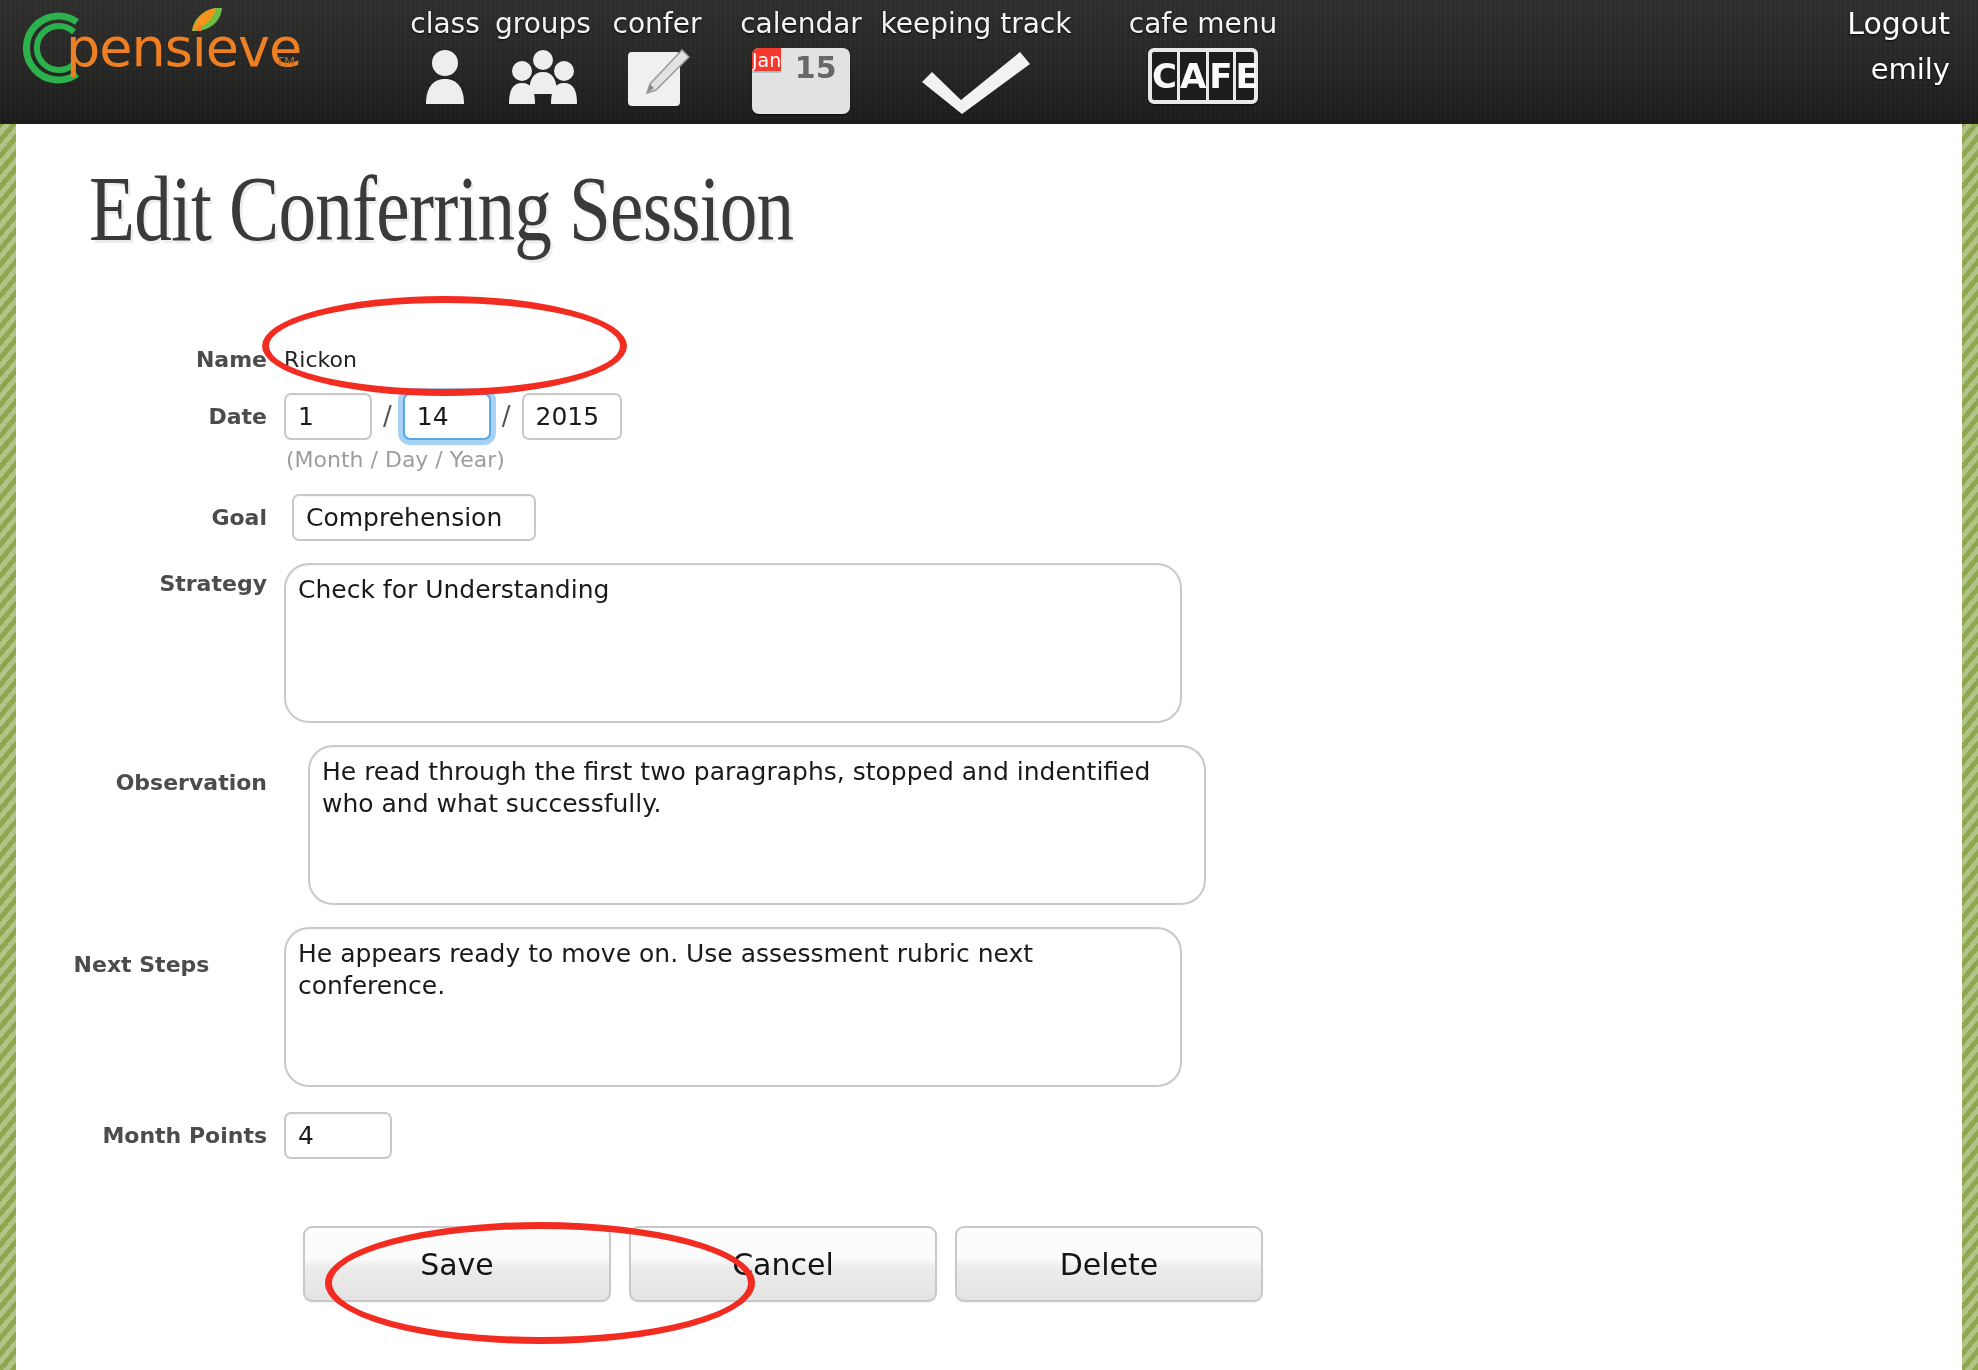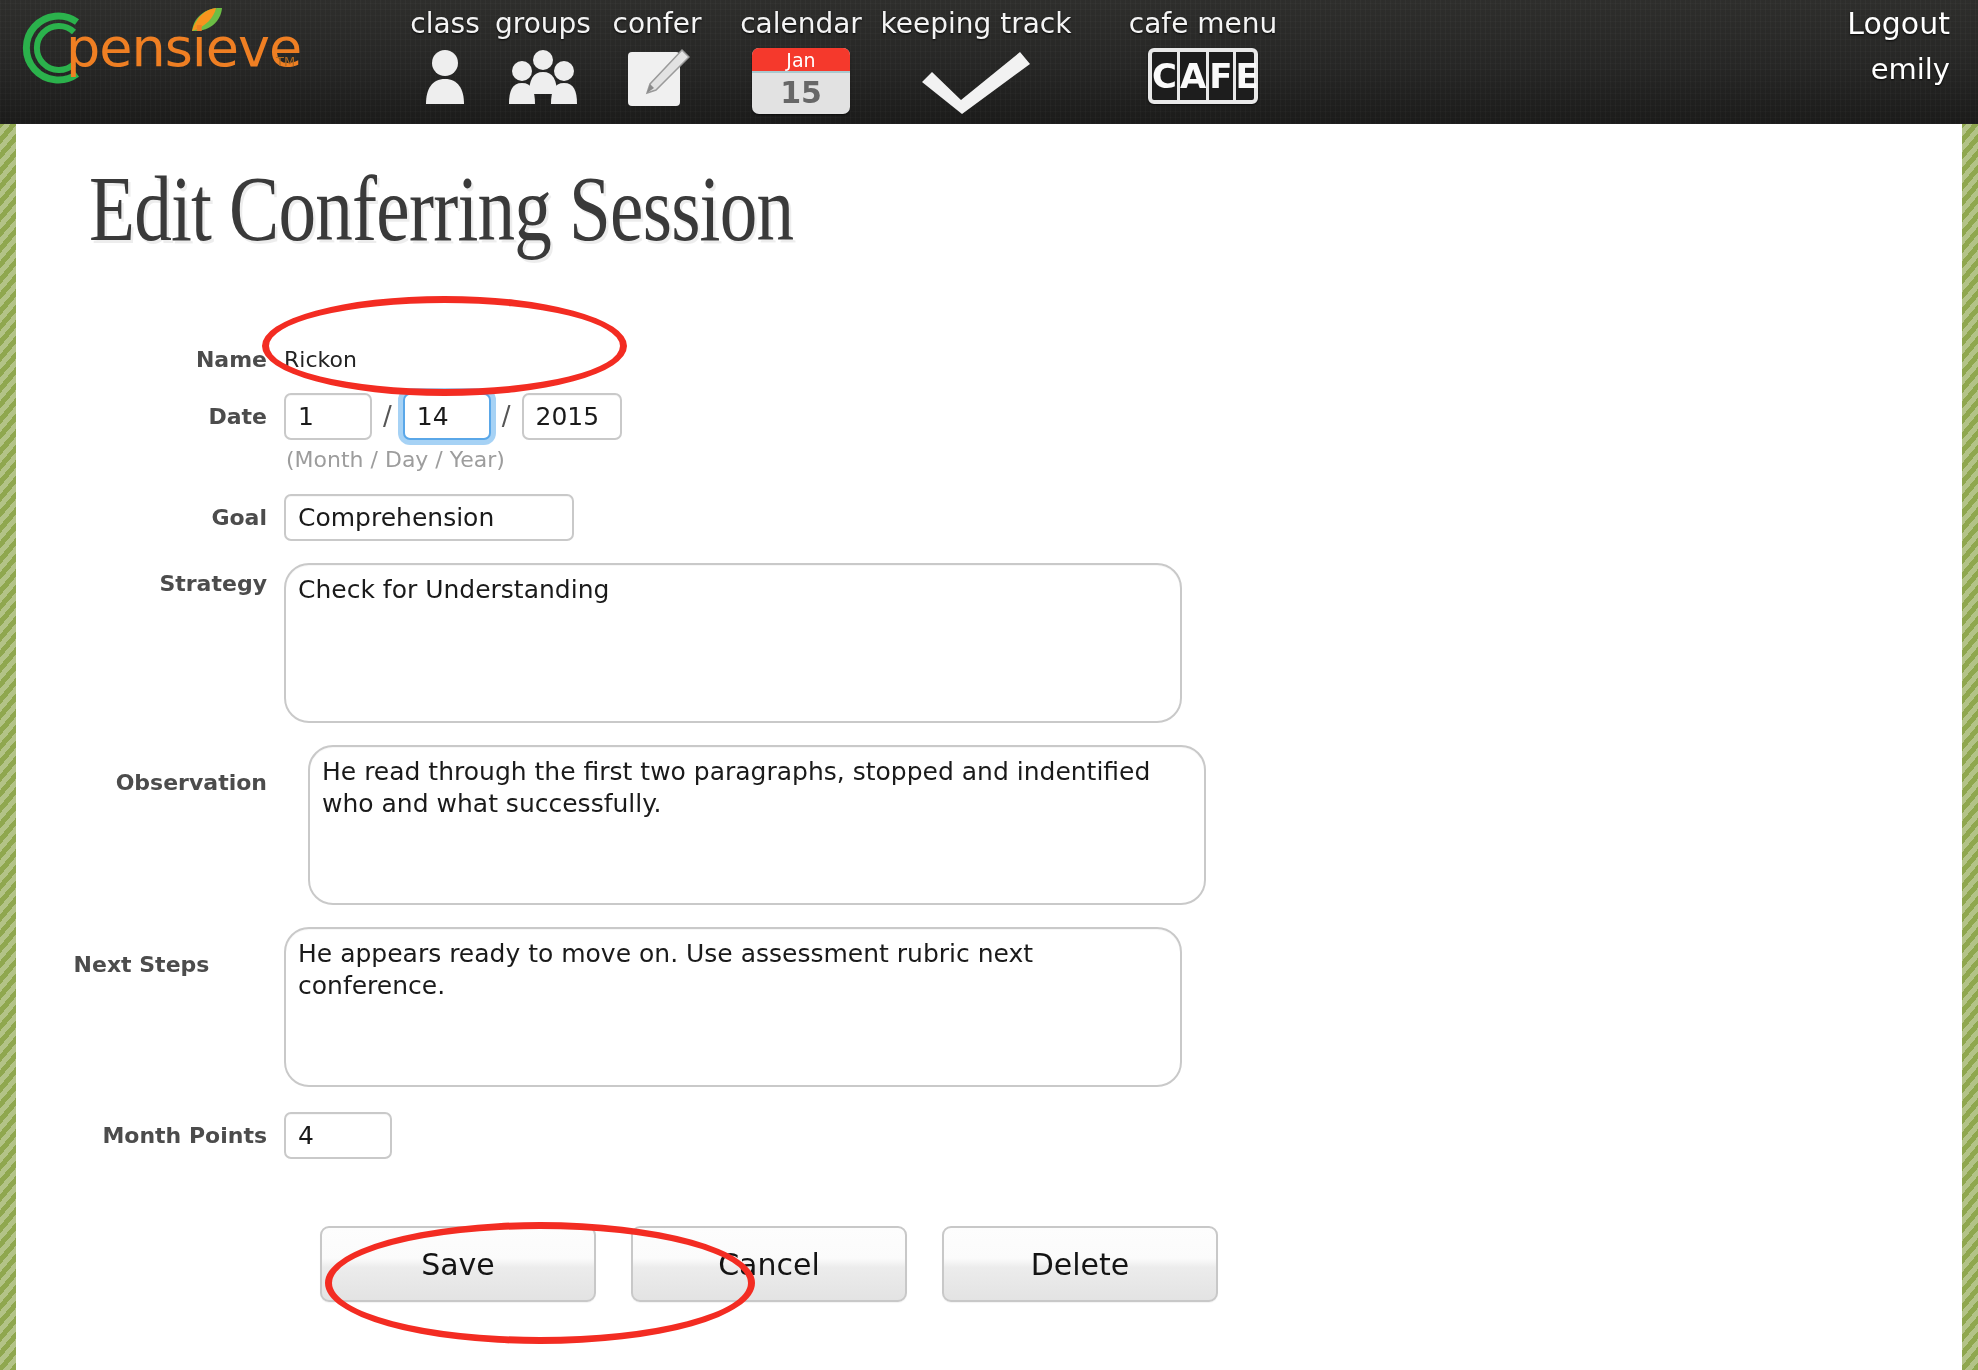--- a/index.html
+++ b/index.html
@@ -112,21 +112,21 @@
     padding-top: 4px;
   }
 
   
   .cal-ico {
     width: 98px; height: 66px;
     border-radius: 7px;
     background: #e2e2e2;
     overflow: hidden;
     box-shadow: 0 1px 2px rgba(0,0,0,0.6);
-    display: flex; flex-direction: column;
+    display: flex; flex-direction: row;
   }
   .cal-ico .cal-top {
     background: #f5392c;
     color: #ffffff;
     font-size: 19px;
     line-height: 25px;
     height: 25px;
     font-family: "DejaVu Sans", sans-serif;
     border-bottom: 2px solid #a9c9cf;
   }
@@ -266,34 +266,33 @@
   }
 
   
   #buttons {
     position: absolute;
     left: 287px; top: 1102px;
     display: flex;
     gap: 18px;
   }
   .btn {
-    width: 276px;
+    width: 308px;
     height: 76px;
     border: 2px solid #c8c8c8;
     border-radius: 9px;
     background: linear-gradient(180deg, #fdfdfd 0%, #fbfbfb 42%, #ececec 55%, #e3e3e3 100%);
     font-family: "DejaVu Sans", sans-serif;
     font-size: 30px;
     color: #141414;
     cursor: pointer;
     box-shadow: 0 1px 1px rgba(0,0,0,0.05);
     display: flex;
     align-items: center;
     justify-content: center;
-    margin-left: 17px;
   }
 
   
   .annot-ellipse {
     position: absolute;
     border: 7px solid #f32c22;
     border-radius: 50%;
     background: transparent;
     pointer-events: none;
     z-index: 40;
@@ -414,21 +413,21 @@
             <input class="txt-input date-focus" style="width: 88px;" value="14">
             <span class="slash">/</span>
             <input class="txt-input" style="width: 100px;" value="2015">
           </div>
           <div class="date-hint">(Month / Day / Year)</div>
         </div>
       </div>
 
       <div class="row" style="margin-top:22px; align-items:center;">
         <div class="row-label">Goal</div>
-        <input class="txt-input" style="width: 290px;" value="Comprehension">
+        <input class="txt-input" style="width: 244px; margin-left: 8px;" value="Comprehension">
       </div>
 
       <div class="row" style="margin-top:22px;">
         <div class="row-label" style="padding-top:8px;">Strategy</div>
         <textarea class="txt-input" style="width: 898px; height: 160px;">Check for Understanding</textarea>
       </div>
 
       <div class="row" style="margin-top:22px;gap:24px;">
         <div class="row-label" style="padding-top:25px;">Observation</div>
         <textarea class="txt-input" style="width: 898px; height: 160px;">He read through the first two paragraphs, stopped and indentified who and what successfully.</textarea>

